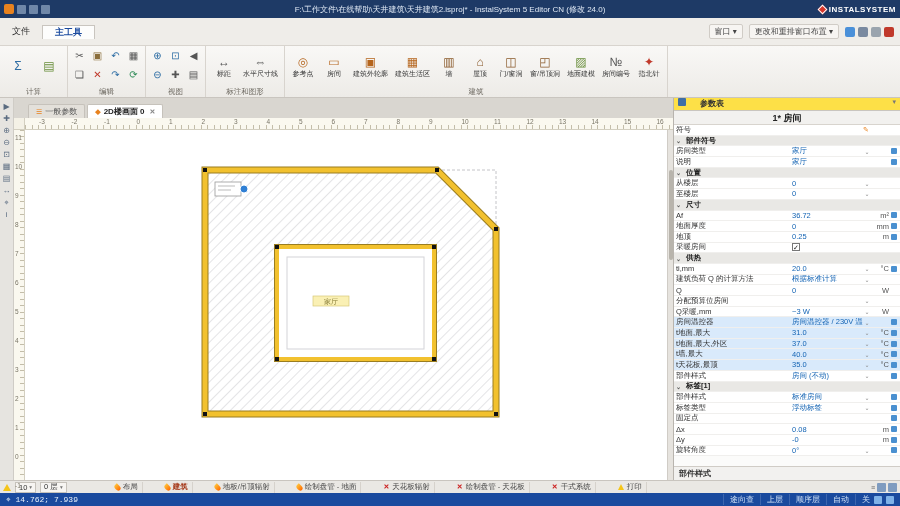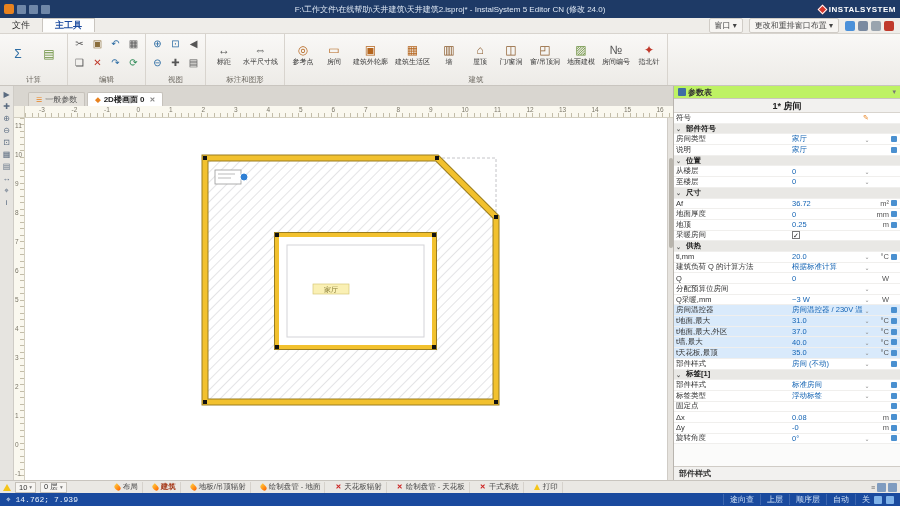--- a/index.html
+++ b/index.html
@@ -10,21 +10,21 @@
   
   .titlebar{height:18px;background:#1e3a66;display:flex;align-items:center;position:relative;flex:none;padding:0 4px}
   .tb-left{display:flex;align-items:center;gap:3px}
   .app-icon{width:10px;height:10px;background:#e8821e;border-radius:2px;display:inline-block}
   .tb-ic{width:9px;height:9px;background:#6f87a8;border-radius:1px;display:inline-block}
   .tb-title{position:absolute;left:0;right:0;text-align:center;color:#dfe8f4;font-size:8px;white-space:nowrap;pointer-events:none}
   .tb-logo{margin-left:auto;display:flex;align-items:center;gap:3px;color:#fff;font-weight:bold;font-size:8px;letter-spacing:.5px}
   .diamond{width:7px;height:7px;background:#d8362a;transform:rotate(45deg);display:inline-block;border:1px solid #fff}
 
   
-  .menurow{height:16px;background:#efede9;border-bottom:1px solid #d8d4ce;display:flex;align-items:flex-start;flex:none}
+  .menurow{height:28px;background:#efede9;border-bottom:1px solid #d8d4ce;display:flex;align-items:center;flex:none}
   .mtab{padding:0 12px;display:flex;align-items:center;font-size:9px;color:#333;cursor:default}
   .mtab.active{background:#fdfdfc;border:1px solid #c9c5bf;border-bottom:none;font-weight:bold;color:#1a4a9e}
   .menu-right{margin-left:auto;display:flex;align-items:center;gap:6px;padding-right:6px}
   .mr-item{font-size:8px;color:#444;border:1px solid #d0ccc6;background:#f7f5f2;padding:1px 5px;border-radius:2px}
   .mic{width:10px;height:10px;border-radius:2px;display:inline-block}
 
   
   .ribbon{height:52px;background:linear-gradient(#f9f8f6,#edebe7);border-bottom:1px solid #c9c5bf;flex:none;overflow:hidden}
   .ribbon-groups{display:flex;height:100%}
   .ribbon-group{display:flex;flex-direction:column;border-right:1px solid #d8d4ce;padding:1px 3px 0 3px}
@@ -59,21 +59,21 @@
   .rnum{position:absolute;font-size:6.5px;color:#7a7668}
   .top-ruler .rnum{top:0}
   .left-ruler .rnum{left:1px}
   .canvas-row{flex:1;display:flex;min-height:0}
   .canvas{flex:1;background:#ffffff;position:relative;overflow:hidden}
   .v-scroll{width:6px;background:#e6e3de;border-left:1px solid #d0ccc6;position:relative;flex:none}
   .v-thumb{position:absolute;top:40px;left:1px;width:4px;height:90px;background:#b8b4ac;border-radius:2px}
 
   
   .right-panel{width:227px;background:#fbfbfa;border-left:1px solid #b8b4ae;display:flex;flex-direction:column;flex:none}
-  .rp-header{height:13px;background:#bef264;border-bottom:1px solid #c9c5bf;display:flex;align-items:center;gap:2px;padding:0 4px;flex:none}
+  .rp-header{height:13px;background:#fde047;border-bottom:1px solid #c9c5bf;display:flex;gap:14px;padding:0 4px;flex:none}
   .rp-hicon{width:8px;height:8px;background:#3f6ea5;border-radius:1px}
   .rp-htext{font-size:8px;color:#333;font-weight:bold}
   .rp-hdd{margin-left:auto;color:#777;font-size:7px}
   .rp-title{height:14px;background:#f2f1ef;border-bottom:1px solid #d8d4ce;text-align:center;font-size:9px;font-weight:bold;line-height:14px;color:#222;flex:none}
   .rp-rows{flex:1;overflow:hidden}
   .prow{display:flex;align-items:center;height:10.7px;border-bottom:1px solid #f0efed;font-size:7.5px;padding:0 2px;background:#fff;cursor:default}
   .prow .lbl{width:116px;color:#333;overflow:hidden;white-space:nowrap;flex:none}
   .prow .val{flex:1;color:#1464b4;overflow:hidden;white-space:nowrap;min-width:0}
   .prow .unit{width:18px;text-align:right;color:#555;flex:none}
   .prow .dd{width:8px;color:#888;font-size:6px;text-align:center;flex:none}
@@ -84,21 +84,21 @@
   .prow.sec .secch{width:10px;color:#555;font-size:6px}
   .prow.hl{background:#d9eafb}
   .cbx{display:inline-block;width:8px;height:8px;border:1px solid #777;background:#fff;font-size:7px;line-height:7px;text-align:center;color:#222}
   .rp-footer{height:14px;background:#f2f1ef;border-top:1px solid #d0ccc6;font-size:8px;font-weight:bold;color:#333;display:flex;align-items:center;padding:0 5px;flex:none}
 
   
   .bottom-toolbar{height:13px;background:#eae8e4;border-top:1px solid #c9c5bf;display:flex;align-items:center;flex:none;padding:0 3px;gap:4px}
   .warn-tri{width:0;height:0;border-left:4px solid transparent;border-right:4px solid transparent;border-bottom:7px solid #f5c518;display:inline-block}
   .bsel{border:1px solid #c6c2bb;background:#f7f5f2;font-size:7.5px;padding:0 3px;height:11px;display:flex;align-items:center;gap:2px;color:#333}
   .bsel .dd{font-size:5.5px;color:#777}
-  .bottom-buttons{display:flex;align-items:center;margin-left:40px;gap:6px}
+  .bottom-buttons{display:flex;align-items:center;margin-left:40px;gap:18px}
   .bbtn{display:flex;align-items:center;font-size:7.5px;color:#444;padding:0 4px;border-right:1px solid #d6d2cc;height:11px;white-space:nowrap;cursor:default}
   .bbtn.active{font-weight:bold;color:#a33414}
   .flame{display:inline-block;width:5px;height:7px;background:linear-gradient(#ffc23a,#ff6a00);border-radius:50% 0 50% 50%;transform:rotate(-45deg);margin-right:3px}
   .xmark{color:#cc2222;font-weight:bold;font-size:7px;margin-right:3px}
   .warnic{width:0;height:0;border-left:3px solid transparent;border-right:3px solid transparent;border-bottom:6px solid #f5c518;display:inline-block;margin-right:3px}
   .bt-right{margin-left:auto;display:flex;gap:2px;align-items:center}
   .btr-ic{width:9px;height:9px;background:#7f9cc0;border-radius:1px}
 
   
   .statusbar{height:13px;background:#1a4a9e;color:#e8f0fa;display:flex;align-items:center;font-size:8px;padding:0 6px;flex:none}

